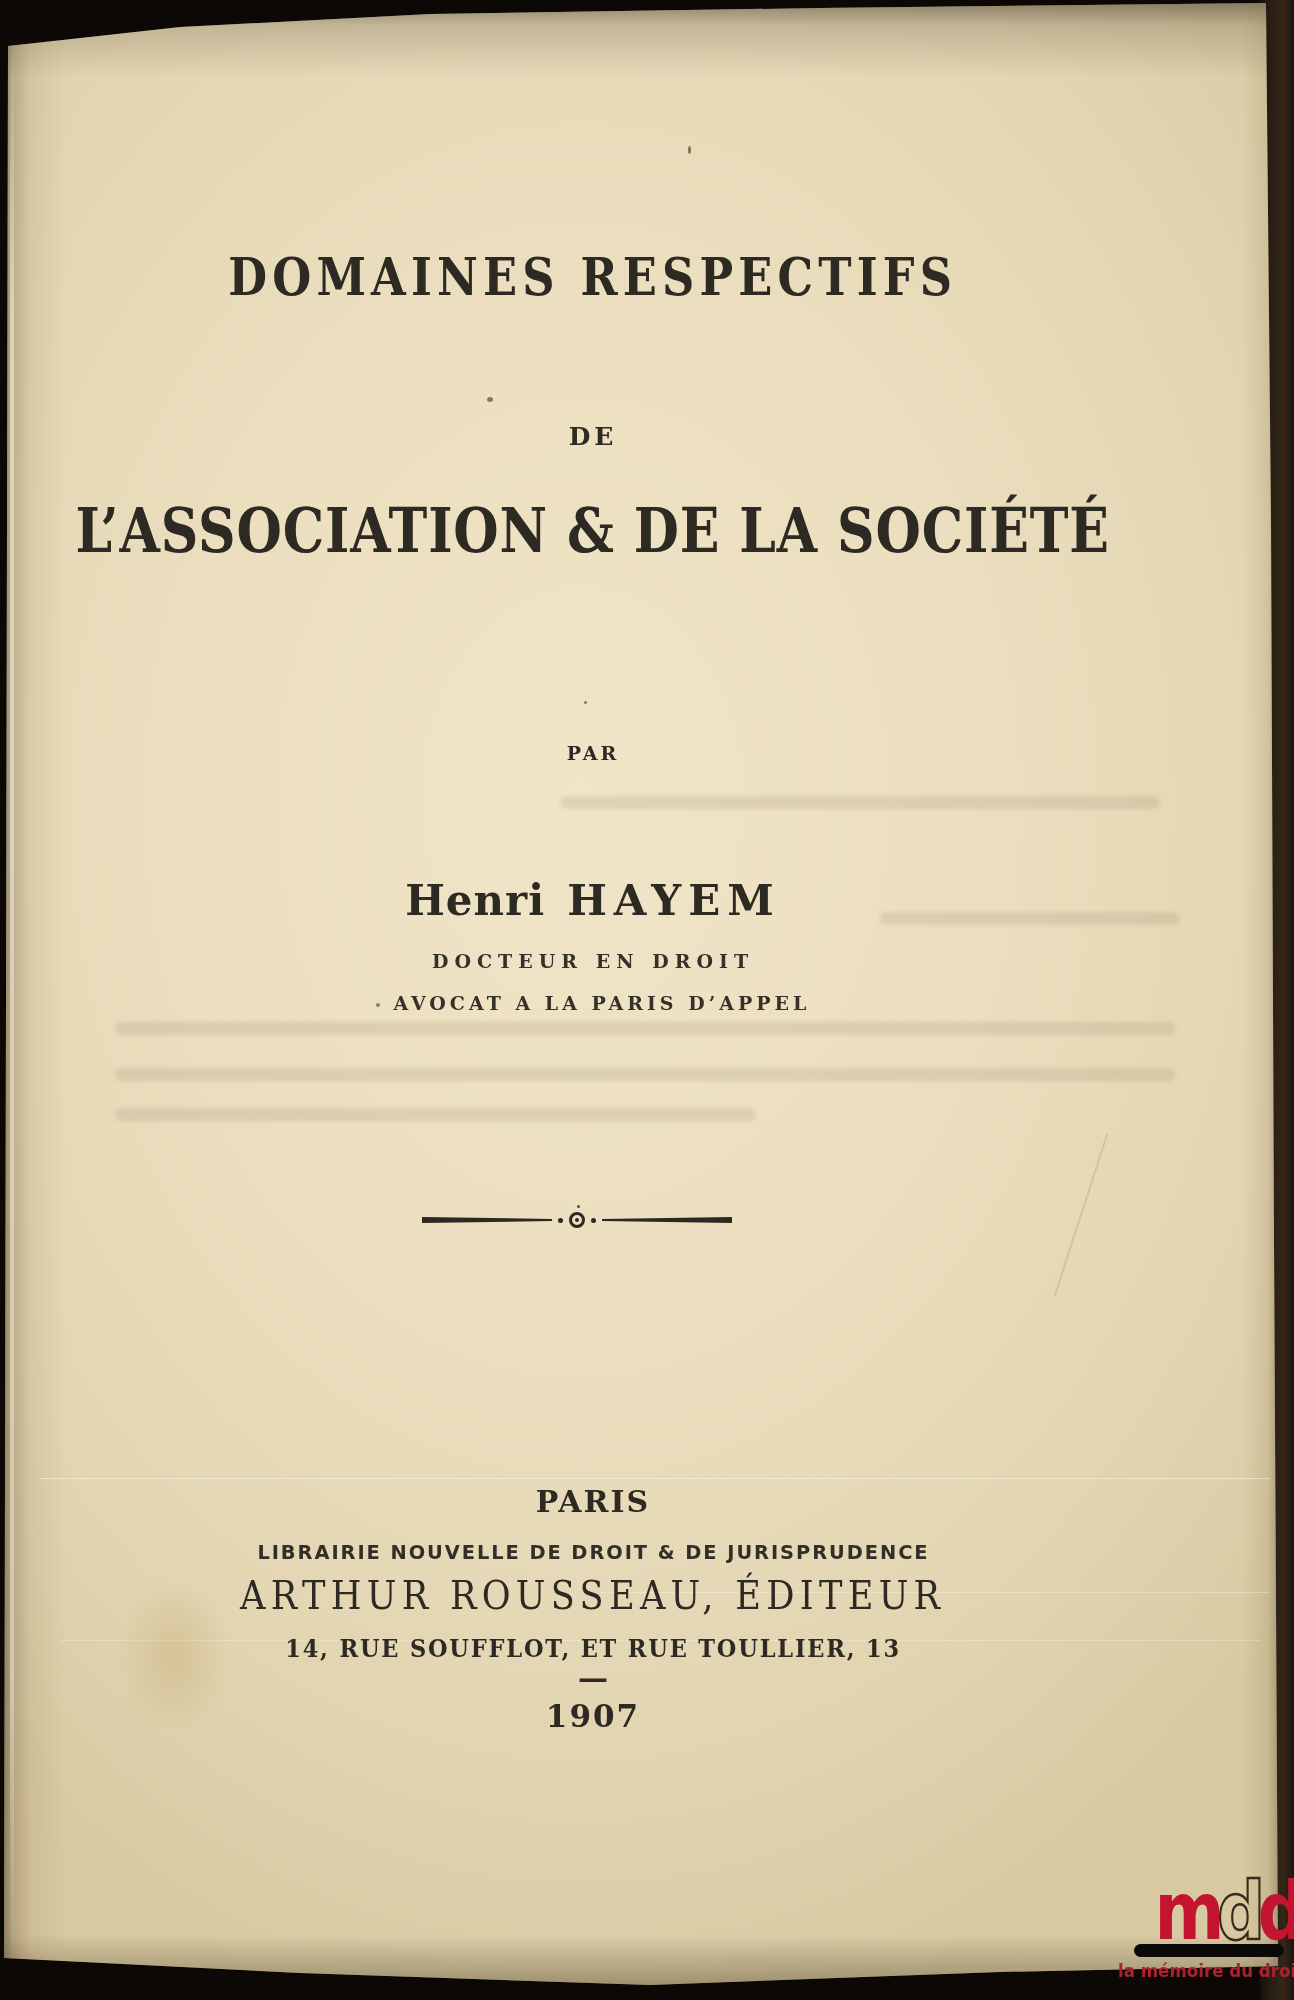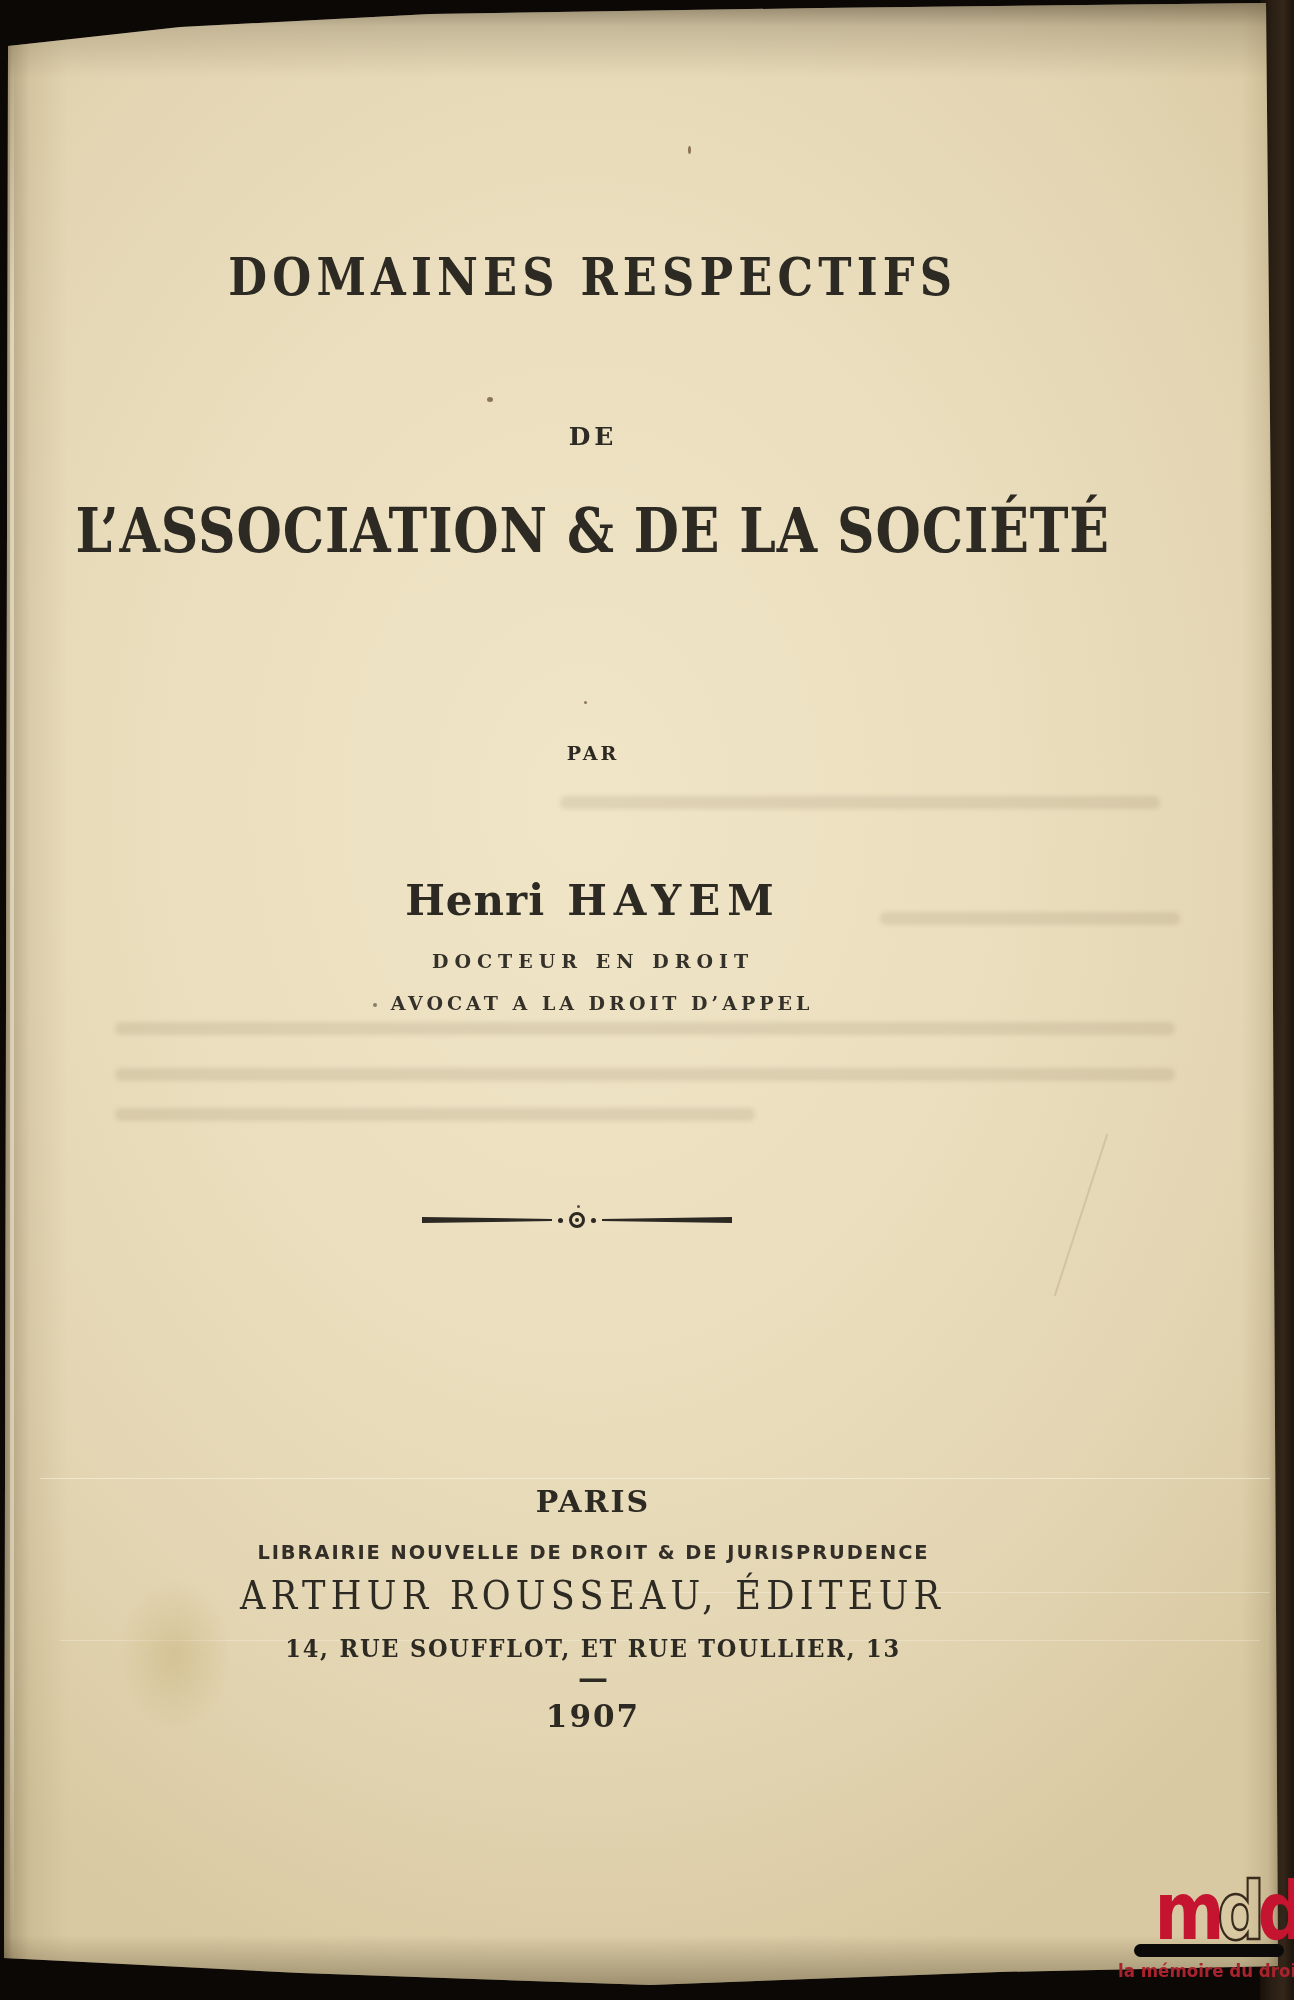--- a/index.html
+++ b/index.html
@@ -120,21 +120,21 @@
       <span class="sx">L’ASSOCIATION &amp; DE LA SOCIÉTÉ</span>
     </div>
 
     <div class="tl t-par">PAR</div>
 
     <div class="tl t-author">
       <span class="first">Henri</span><span class="last">HAYEM</span>
     </div>
     <div class="tl t-cred1">DOCTEUR EN DROIT</div>
     <div class="tl t-cred2">
-      <span class="middot"></span><span>AVOCAT A LA DROIT D’APPEL</span>
+      <span class="middot"></span><span>AVOCAT A LA PARIS D’APPEL</span>
     </div>
 
     <div class="rule-row">
       <div class="rule-seg l"></div>
       <div class="rule-dot"></div>
       <div class="rule-ring"></div>
       <div class="rule-dot"></div>
       <div class="rule-seg r"></div>
     </div>
 

